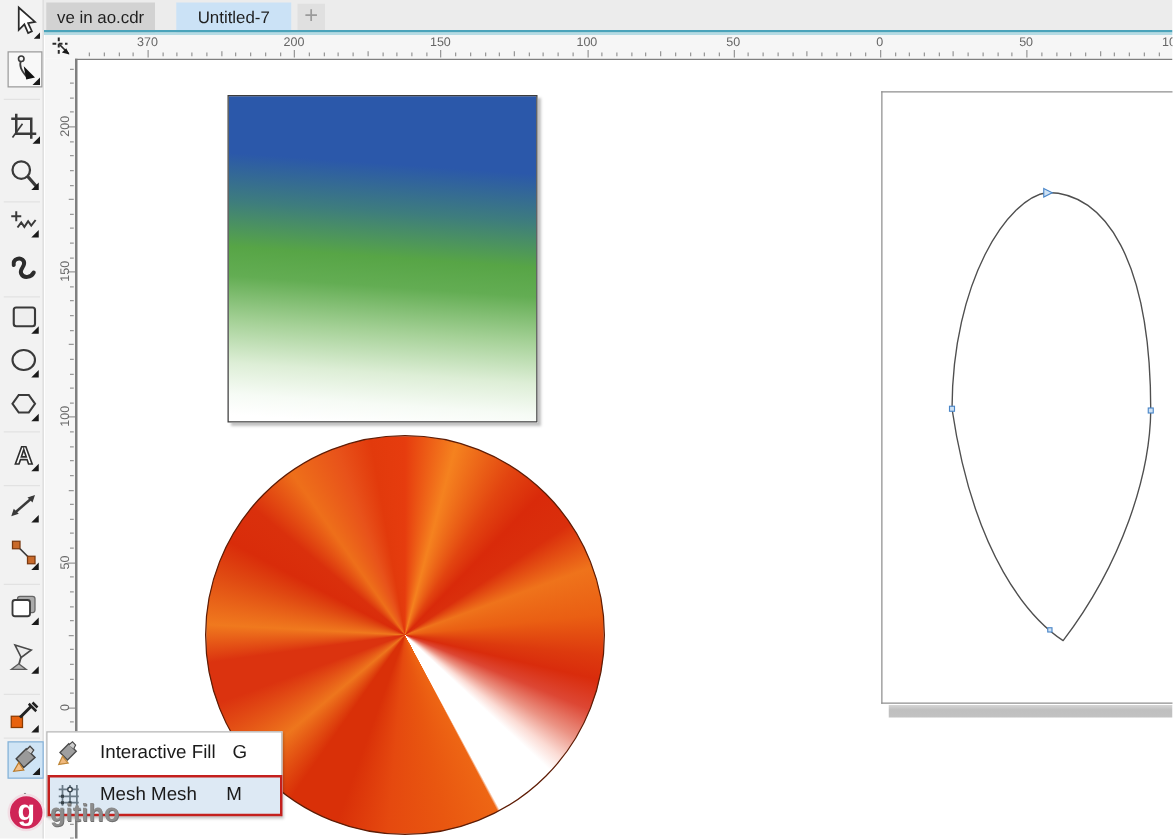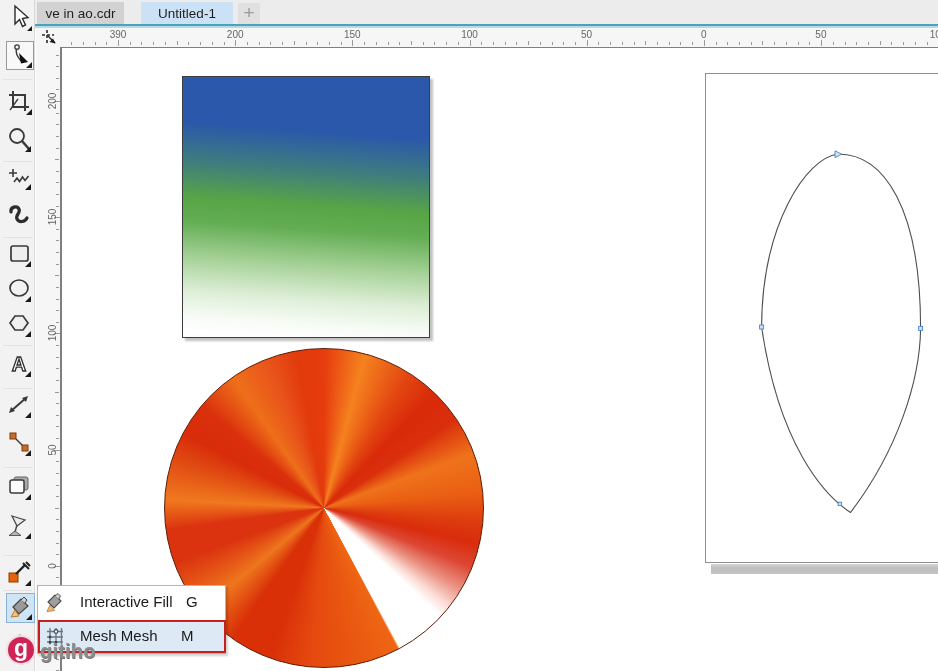--- a/index.html
+++ b/index.html
@@ -37,21 +37,21 @@
     #dd4734 112deg, #eb9384 121deg, #fbdbd4 128deg, #ffffff 133deg,
     #ffffff 151.5deg, #ee6614 152.3deg, #e95710 168deg, #e5490f 185deg,
     #d93008 200deg, #d93008 215deg, #ee761d 230deg, #db330f 250deg, #db330f 262deg,
     #f0791e 273deg, #e04a12 288deg, #d92c0a 298deg, #da300c 310deg,
     #ee6f1a 325deg, #e8521a 340deg, #e23a0c 350deg, #e63c0e 360deg);"></div>
 
 <div class="abs" style="left:0;top:0;width:938px;height:25.5px;background:#ececec;"></div>
 <div class="abs" style="left:37px;top:2px;width:87px;height:23.5px;background:#d2d2d2;"></div>
 <div class="abs" style="left:37px;top:2px;width:87px;height:23.5px;text-align:center;font-size:13.5px;color:#1f1f1f;line-height:24px;">ve&nbsp;in&nbsp;ao.cdr</div>
 <div class="abs" style="left:141px;top:2px;width:92px;height:23.5px;background:#cbe2f6;"></div>
-<div class="abs" style="left:141px;top:2px;width:92px;height:23.5px;text-align:center;font-size:13.5px;color:#1f1f1f;line-height:24px;">Untitled-1</div>
+<div class="abs" style="left:141px;top:2px;width:92px;height:23.5px;text-align:center;font-size:13.5px;color:#1f1f1f;line-height:24px;">Untitled-7</div>
 <div class="abs" style="left:238px;top:3px;width:22px;height:21px;background:#e0e0e0;"></div>
 <div class="abs" style="left:238px;top:3px;width:22px;height:21px;color:#9b9b9b;font-size:19px;line-height:20px;text-align:center;">+</div>
 <div class="abs" style="left:35px;top:24.3px;width:903px;height:1.6px;background:#4aa3ba;"></div>
 <div class="abs" style="left:35px;top:25.9px;width:903px;height:1.8px;background:#b5dbe4;"></div>
 
 <div style="position:absolute;left:36px;top:28px;width:902px;height:18.5px;background:#f6f6f6;"></div>
 <div style="position:absolute;left:71.1px;top:42.0px;width:1px;height:2.5px;background:#999;"></div>
 <div style="position:absolute;left:82.8px;top:42.0px;width:1px;height:2.5px;background:#999;"></div>
 <div style="position:absolute;left:94.6px;top:42.0px;width:1px;height:2.5px;background:#999;"></div>
 <div style="position:absolute;left:106.3px;top:42.0px;width:1px;height:2.5px;background:#999;"></div>
@@ -118,21 +118,21 @@
 <div style="position:absolute;left:821.0px;top:39.5px;width:1px;height:6.0px;background:#999;"></div>
 <div style="position:absolute;left:832.7px;top:42.0px;width:1px;height:2.5px;background:#999;"></div>
 <div style="position:absolute;left:844.5px;top:42.0px;width:1px;height:2.5px;background:#999;"></div>
 <div style="position:absolute;left:856.2px;top:42.0px;width:1px;height:2.5px;background:#999;"></div>
 <div style="position:absolute;left:867.9px;top:42.0px;width:1px;height:2.5px;background:#999;"></div>
 <div style="position:absolute;left:879.6px;top:41.0px;width:1px;height:4.0px;background:#999;"></div>
 <div style="position:absolute;left:891.3px;top:42.0px;width:1px;height:2.5px;background:#999;"></div>
 <div style="position:absolute;left:903.0px;top:42.0px;width:1px;height:2.5px;background:#999;"></div>
 <div style="position:absolute;left:914.8px;top:42.0px;width:1px;height:2.5px;background:#999;"></div>
 <div style="position:absolute;left:926.5px;top:42.0px;width:1px;height:2.5px;background:#999;"></div>
-<div style="position:absolute;left:106.0px;top:29px;width:24px;text-align:center;font-size:10px;color:#666;">390</div>
+<div style="position:absolute;left:106.0px;top:29px;width:24px;text-align:center;font-size:10px;color:#666;">370</div>
 <div style="position:absolute;left:223.2px;top:29px;width:24px;text-align:center;font-size:10px;color:#666;">200</div>
 <div style="position:absolute;left:340.3px;top:29px;width:24px;text-align:center;font-size:10px;color:#666;">150</div>
 <div style="position:absolute;left:457.5px;top:29px;width:24px;text-align:center;font-size:10px;color:#666;">100</div>
 <div style="position:absolute;left:574.6px;top:29px;width:24px;text-align:center;font-size:10px;color:#666;">50</div>
 <div style="position:absolute;left:691.8px;top:29px;width:24px;text-align:center;font-size:10px;color:#666;">0</div>
 <div style="position:absolute;left:808.9px;top:29px;width:24px;text-align:center;font-size:10px;color:#666;">50</div>
 <div style="position:absolute;left:926.0px;top:29px;width:24px;text-align:center;font-size:10px;color:#666;">100</div>
 <div style="position:absolute;left:36px;top:46.5px;width:24px;height:624.5px;background:#f6f6f6;"></div>
 <div style="position:absolute;left:56.0px;top:54.5px;width:2.5px;height:1px;background:#999;"></div>
 <div style="position:absolute;left:56.0px;top:66.1px;width:2.5px;height:1px;background:#999;"></div>

